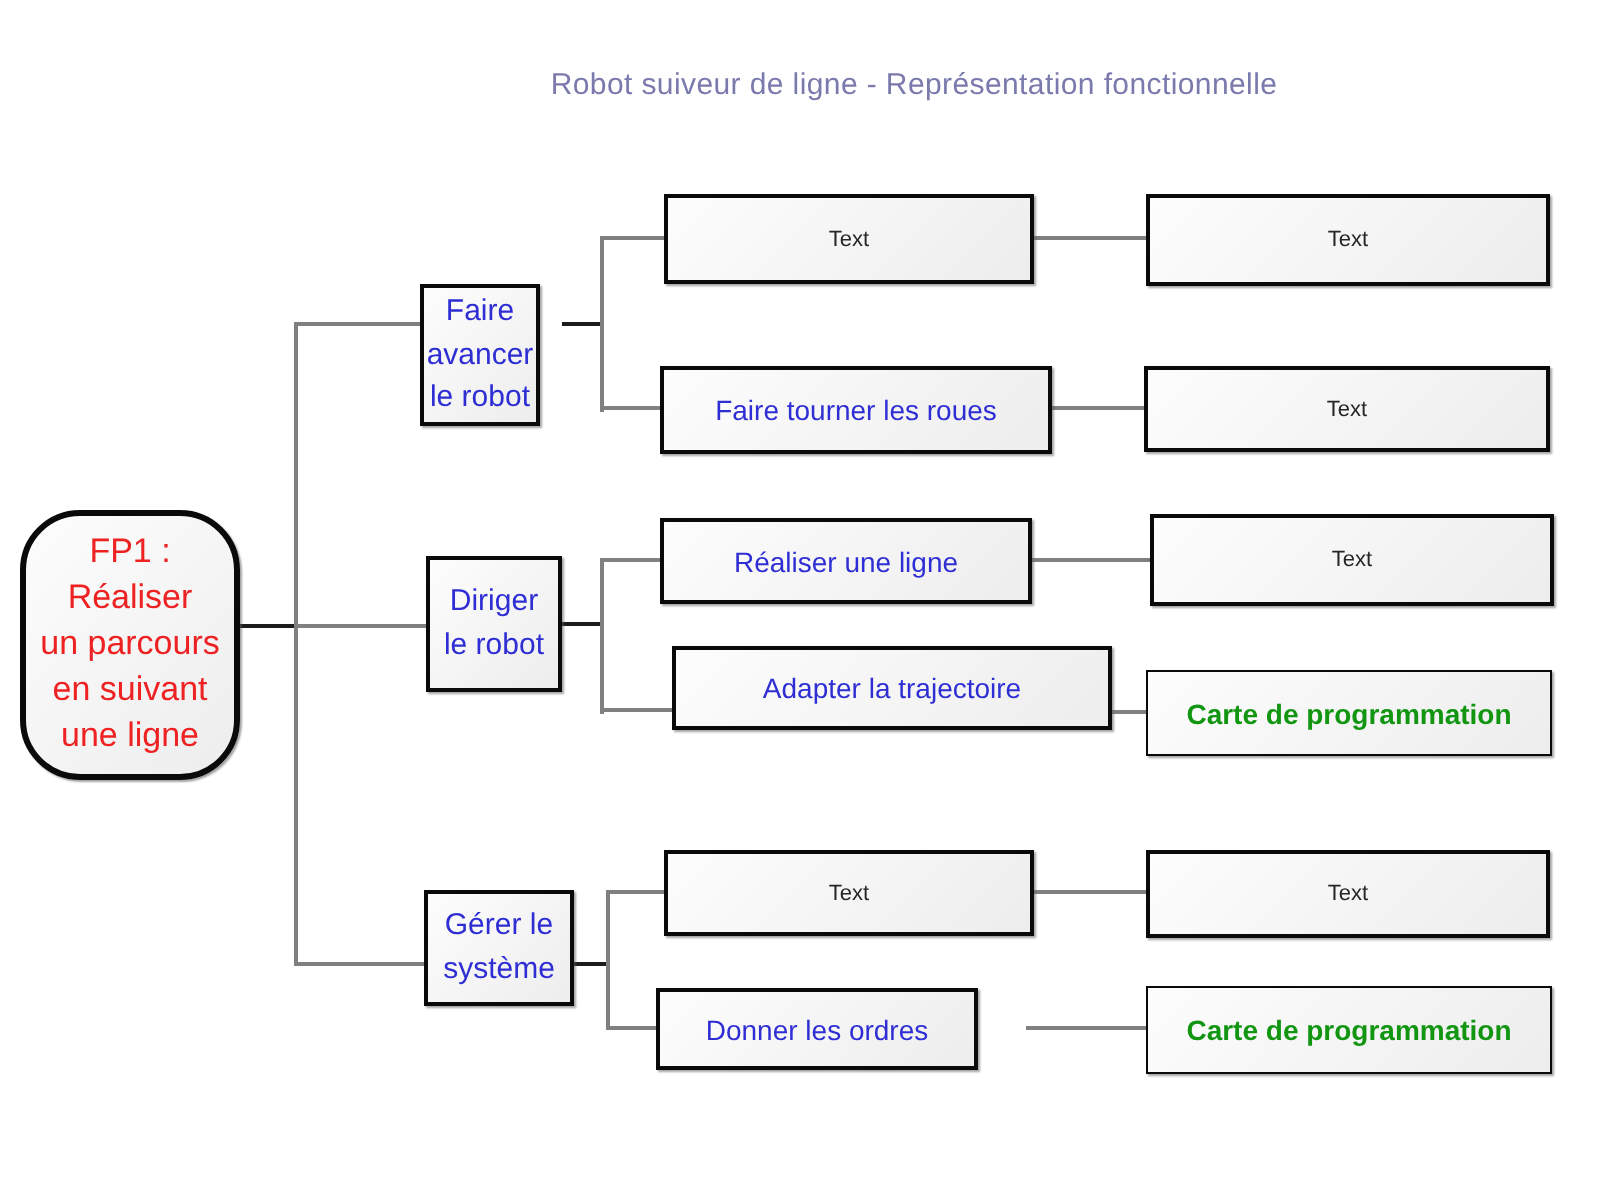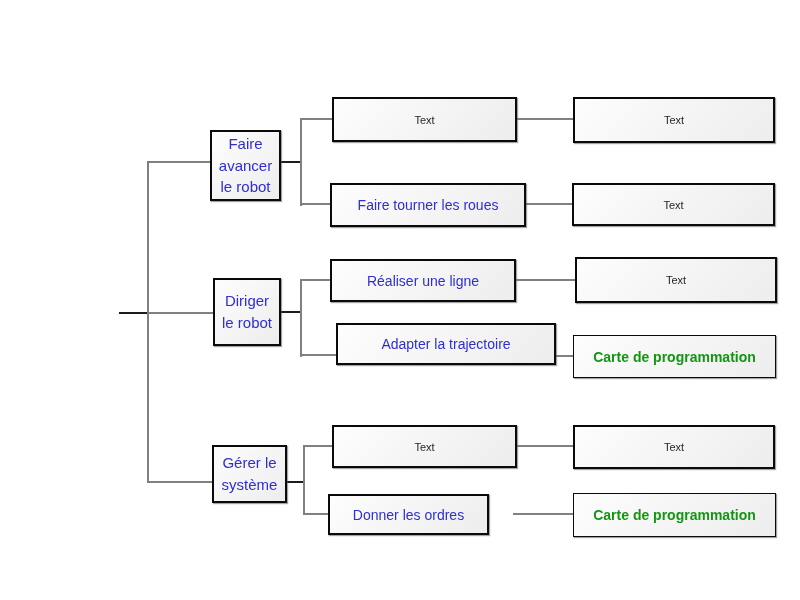--- a/index.html
+++ b/index.html
@@ -28,20 +28,21 @@
   .ln{position:absolute;background:#808080;}
   .ln.black{background:#1c1c1c;}
   .h{height:2px;}
   .v{width:2px;}
 </style>
 </head>
 <body>
 
 <div id="canvas">
 
+  <div class="title">Robot suiveur de ligne - Représentation fonctionnelle</div>
 
   <div class="ln h black" style="left:119px;top:312px;width:29px"></div>
   <div class="ln v" style="left:147px;top:161px;height:322px"></div>
   <div class="ln h" style="left:149px;top:161px;width:61px"></div>
   <div class="ln h" style="left:149px;top:312px;width:64px"></div>
   <div class="ln h" style="left:149px;top:481px;width:63px"></div>
 
   <div class="ln h black" style="left:281px;top:161px;width:20px"></div>
   <div class="ln v" style="left:300px;top:118px;height:88px"></div>
   <div class="ln h" style="left:302px;top:118px;width:30px"></div>
@@ -56,22 +57,29 @@
   <div class="ln h" style="left:516px;top:279px;width:59px"></div>
   <div class="ln h" style="left:520px;top:355px;width:53px"></div>
 
   <div class="ln h black" style="left:287px;top:481px;width:17px"></div>
   <div class="ln v" style="left:303px;top:445px;height:70px"></div>
   <div class="ln h" style="left:305px;top:445px;width:27px"></div>
   <div class="ln h" style="left:305px;top:513px;width:23px"></div>
   <div class="ln h" style="left:517px;top:445px;width:56px"></div>
   <div class="ln h" style="left:513px;top:513px;width:60px"></div>
 
+  <div class="node root" style="left:10px;top:255px;width:110px;height:135px">
+    <span class="pre">FP1 :
+Réaliser
+un parcours
+en suivant
+une ligne</span>
+  </div>
 
-  <div class="node fn" style="left:210px;top:130px;width:71px;height:71px">
+  <div class="node fn" style="left:210px;top:142px;width:60px;height:71px">
     <span class="pre">Faire
 avancer
 le robot</span>
   </div>
   <div class="node fn" style="left:213px;top:278px;width:68px;height:68px">
     <span class="pre">Diriger
 le robot</span>
   </div>
   <div class="node fn" style="left:212px;top:445px;width:75px;height:58px">
     <span class="pre">Gérer le

